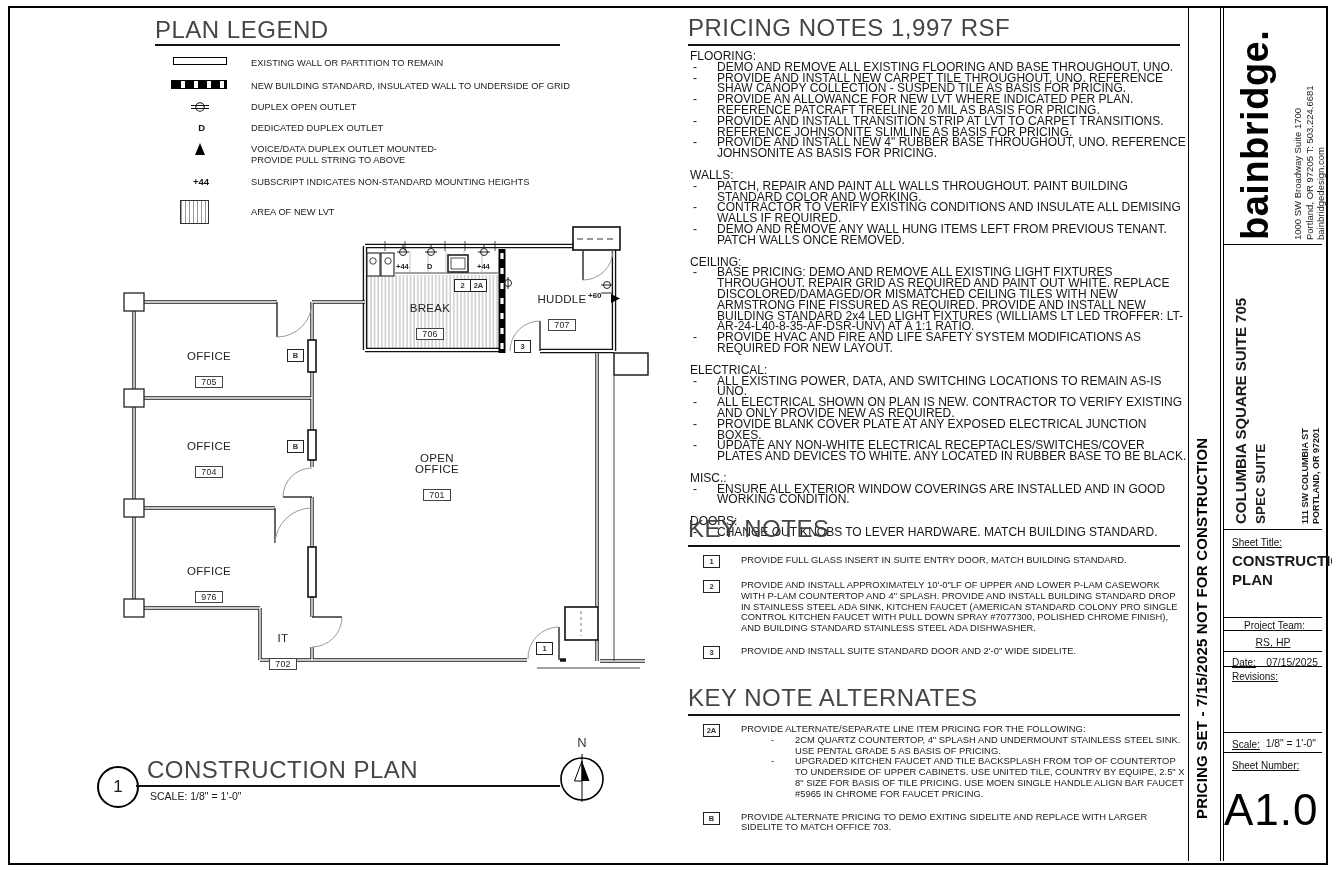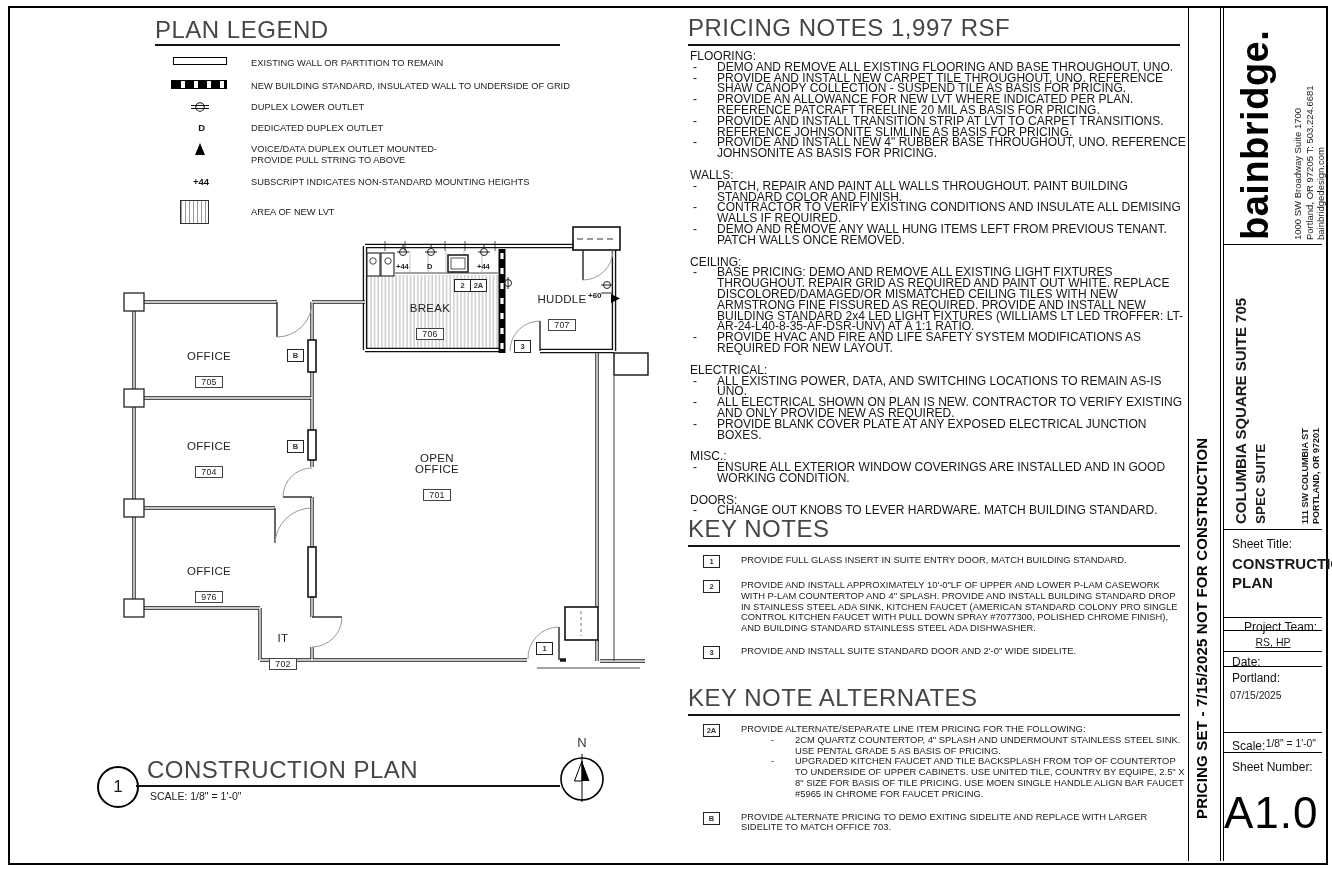--- a/index.html
+++ b/index.html
@@ -36,21 +36,21 @@
   .room{position:absolute;text-align:center;font-size:11.5px;letter-spacing:.3px;color:#222;white-space:pre-line;line-height:11.5px;}
   .numbox{display:inline-block;border:1.4px solid #444;font-size:8.8px;line-height:10px;padding:0 5px;margin-top:2px;background:#fff;}
   .ptag{position:absolute;}
   .olabel{position:absolute;font-size:7.5px;font-weight:bold;color:#222;}
   
   .dt-circle{border:2px solid #000;border-radius:50%;width:38px;height:38px;text-align:center;line-height:38px;font-size:17px;}
   
   .tb{left:1220px;top:6px;width:102px;height:855px;border-left:4px double #000;box-sizing:border-box;}
   .tb-sect{position:absolute;left:0;width:100%;box-sizing:border-box;border-bottom:1.5px solid #000;}
   .rot{position:absolute;transform:rotate(-90deg);transform-origin:0 0;white-space:nowrap;}
-  .tb-label{font-size:12px;color:#111;}
+  .tb-label{font-size:10px;color:#111;text-decoration:underline;}
   .stamp-text{font-weight:bold;font-size:15px;letter-spacing:.2px;color:#000;}
   .small-cond{font-size:9.5px;line-height:11.5px;}
 </style>
 </head>
 <body>
 
 <div class="abs sheet-border"></div>
 
 <div class="abs head" style="left:155px;top:16px;">PLAN LEGEND</div>
 <div class="abs rule" style="left:155px;top:44px;width:405px;"></div>
@@ -69,21 +69,21 @@
     <div class="lg-label">NEW BUILDING STANDARD, INSULATED WALL TO UNDERSIDE OF GRID</div>
   </div>
   <div class="lg-row" style="height:21px;">
     <div class="lg-sym" style="padding-right:18px;">
       <svg width="18" height="12">
         <circle cx="9" cy="6" r="4.2" fill="none" stroke="#111" stroke-width="1.1"></circle>
         <line x1="0" y1="4.5" x2="18" y2="4.5" stroke="#111" stroke-width="1"></line>
         <line x1="0" y1="7.5" x2="18" y2="7.5" stroke="#111" stroke-width="1"></line>
       </svg>
     </div>
-    <div class="lg-label">DUPLEX LOWER OUTLET</div>
+    <div class="lg-label">DUPLEX OPEN OUTLET</div>
   </div>
   <div class="lg-row" style="height:21px;">
     <div class="lg-sym" style="padding-right:22px;">
         <span class="sym-txt">D</span>
       </div>
     <div class="lg-label">DEDICATED DUPLEX OUTLET</div>
   </div>
   <div class="lg-row" style="height:33px;">
     <div class="lg-sym" style="padding-right:22px;">
       <svg width="10" height="12">
@@ -271,34 +271,35 @@
   <div class="psec">
     <div class="psec-h">FLOORING:</div>
     <div class="pb">DEMO AND REMOVE ALL EXISTING FLOORING AND BASE THROUGHOUT, UNO.</div>
     <div class="pb">PROVIDE AND INSTALL NEW CARPET TILE THROUGHOUT, UNO. REFERENCE SHAW CANOPY COLLECTION - SUSPEND TILE AS BASIS FOR PRICING.</div>
     <div class="pb">PROVIDE AN ALLOWANCE FOR NEW LVT WHERE INDICATED PER PLAN. REFERENCE PATCRAFT TREELINE 20 MIL AS BASIS FOR PRICING.</div>
     <div class="pb">PROVIDE AND INSTALL TRANSITION STRIP AT LVT TO CARPET TRANSITIONS. REFERENCE JOHNSONITE SLIMLINE AS BASIS FOR PRICING.</div>
     <div class="pb">PROVIDE AND INSTALL NEW 4" RUBBER BASE THROUGHOUT, UNO. REFERENCE JOHNSONITE AS BASIS FOR PRICING.</div>
   </div>
   <div class="psec">
     <div class="psec-h">WALLS:</div>
-    <div class="pb">PATCH, REPAIR AND PAINT ALL WALLS THROUGHOUT. PAINT BUILDING STANDARD COLOR AND FINISH.</div>
+    <div class="pb">PATCH, REPAIR AND PAINT ALL WALLS THROUGHOUT. PAINT BUILDING STANDARD COLOR AND WORKING.</div>
     <div class="pb">CONTRACTOR TO VERIFY EXISTING CONDITIONS AND INSULATE ALL DEMISING WALLS IF REQUIRED.</div>
     <div class="pb">DEMO AND REMOVE ANY WALL HUNG ITEMS LEFT FROM PREVIOUS TENANT. PATCH WALLS ONCE REMOVED.</div>
   </div>
   <div class="psec">
     <div class="psec-h">CEILING:</div>
     <div class="pb">BASE PRICING: DEMO AND REMOVE ALL EXISTING LIGHT FIXTURES THROUGHOUT. REPAIR GRID AS REQUIRED AND PAINT OUT WHITE. REPLACE DISCOLORED/DAMAGED/OR MISMATCHED CEILING TILES WITH NEW ARMSTRONG FINE FISSURED AS REQUIRED. PROVIDE AND INSTALL NEW BUILDING STANDARD 2x4 LED LIGHT FIXTURES (WILLIAMS LT LED TROFFER: LT-AR-24-L40-8-35-AF-DSR-UNV) AT A 1:1 RATIO.</div>
     <div class="pb">PROVIDE HVAC AND FIRE AND LIFE SAFETY SYSTEM MODIFICATIONS AS REQUIRED FOR NEW LAYOUT.</div>
   </div>
   <div class="psec">
     <div class="psec-h">ELECTRICAL:</div>
     <div class="pb">ALL EXISTING POWER, DATA, AND SWITCHING LOCATIONS TO REMAIN AS-IS UNO.</div>
     <div class="pb">ALL ELECTRICAL SHOWN ON PLAN IS NEW. CONTRACTOR TO VERIFY EXISTING AND ONLY PROVIDE NEW AS REQUIRED.</div>
     <div class="pb">PROVIDE BLANK COVER PLATE AT ANY EXPOSED ELECTRICAL JUNCTION BOXES.</div>
+    <div class="pb">UPDATE ANY NON-WHITE ELECTRICAL RECEPTACLES/SWITCHES/COVER PLATES AND DEVICES TO WHITE. ANY LOCATED IN RUBBER BASE TO BE BLACK.</div>
   </div>
   <div class="psec">
     <div class="psec-h">MISC.:</div>
     <div class="pb">ENSURE ALL EXTERIOR WINDOW COVERINGS ARE INSTALLED AND IN GOOD WORKING CONDITION.</div>
   </div>
   <div class="psec">
     <div class="psec-h">DOORS:</div>
     <div class="pb">CHANGE OUT KNOBS TO LEVER HARDWARE. MATCH BUILDING STANDARD.</div>
   </div>
 </div>
@@ -354,21 +355,21 @@
     <div class="tb-label" style="margin:2px 0 0 20px;">Project Team:</div>
   </div>
   <div class="tb-sect" style="top:625px;height:21px;text-decoration:underline;">
     <div style="font-size:10.5px;text-align:center;margin-top:5px;">RS, HP</div>
   </div>
   <div class="tb-sect" style="top:646px;height:15px;">
     <span class="tb-label" style="margin:3px 0 16px 8px;display:inline-block;text-align:center;">Date:</span>
     <span style="font-size:10.3px;margin-left:6px;">07/15/2025</span>
   </div>
   <div class="tb-sect" style="top:661px;height:66px;">
-    <div class="tb-label" style="margin:4px 0 0 8px;">Portland:</div>
+    <div class="tb-label" style="margin:4px 0 0 8px;">Revisions:</div>
   </div>
   <div class="tb-sect" style="top:727px;height:20px;">
     <span class="tb-label" style="margin:6px 0 0 8px;display:inline-block;">Scale:</span>
     <span style="font-size:10.3px;float:right;margin:5px 6px 0 0;">1/8" = 1'-0"</span>
   </div>
   <div class="tb-sect" style="top:747px;height:108px;border-bottom:none;">
     <div class="tb-label" style="margin:7px 0 0 8px;">Sheet Number:</div>
     <div style="font-size:44px;text-align:left;margin-top:14px;letter-spacing:1px;color:#000;">A1.0</div>
   </div>
 

